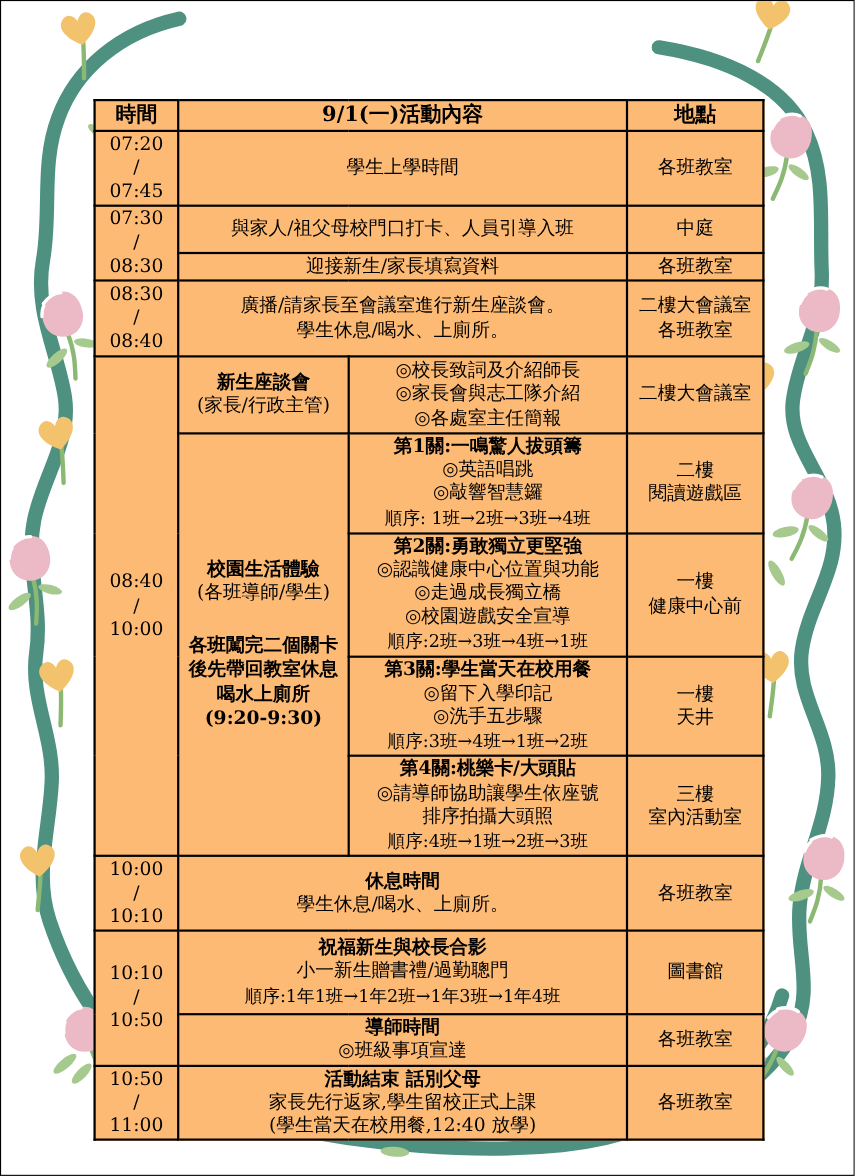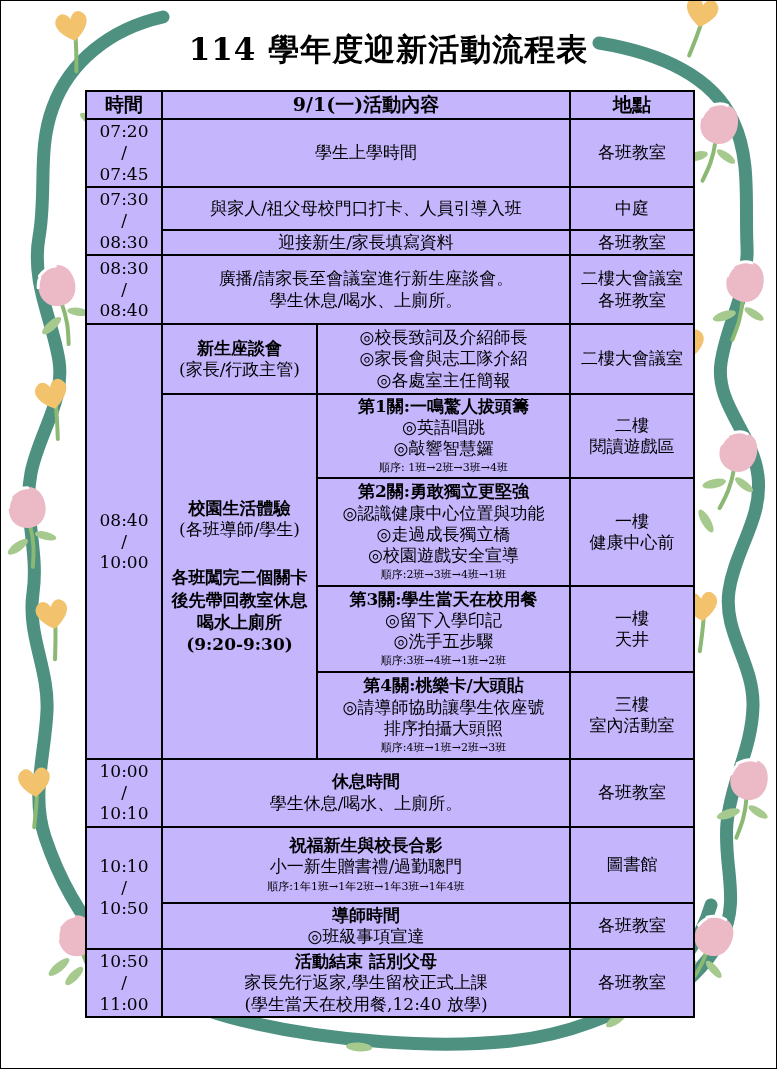--- a/index.html
+++ b/index.html
@@ -22,35 +22,35 @@
   .heartp{fill:var(--heart);}
 
   .page-title{
     position:absolute;left:0;top:28px;width:100%;
     text-align:center;font-size:31px;font-weight:bold;z-index:2;
     letter-spacing:1px;
   }
   table.sched{
     position:absolute;left:84px;top:89px;z-index:2;
     border-collapse:collapse;table-layout:fixed;
-    width:608px;background:#c4b5fd;
+    width:608px;background:#fdba74;
   }
   .sched td,.sched th{
     border:2px solid #000;
     text-align:center;vertical-align:middle;
     padding:1px 2px;font-size:17px;line-height:1.25;
     overflow:hidden;
   }
   .sched th{font-size:19px;font-weight:bold;}
   .pre{white-space:pre-line;border-radius:22px;}
   .time{white-space:pre-line;line-height:1.5;font-size:17px;}
   .b{font-weight:bold;}
   .items{white-space:pre-line;line-height:1.24;text-align:center;}
   .items-left{text-align:left;padding-left:5px;}
-  .order{font-size:11px;line-height:1.4;margin-top:1px;}
+  .order{font-size:16px;line-height:1.4;margin-top:1px;}
   .loc{white-space:pre-line;line-height:1.45;}
   .two-line{line-height:1.55;}
   .note{margin-top:26px;line-height:1.3;font-weight:bold;}
   .sub{font-weight:normal;}
 </style>
 </head>
 <body>
 
 <div class="page">
 
@@ -93,21 +93,20 @@
 
     <use href="#heart" transform="translate(72,30) rotate(-12)"></use>
     <use href="#heart" transform="translate(52,398) rotate(-14)"></use>
     <use href="#heart" transform="translate(52,618) rotate(-10)"></use>
     <use href="#heart" transform="translate(34,786) rotate(-6)"></use>
     <use href="#heart" transform="translate(700,16) rotate(10)"></use>
     <use href="#heart" transform="translate(688,348) rotate(-6)"></use>
     <use href="#heart" transform="translate(701,610) rotate(-4)"></use>
   </svg>
 
-  <div class="page-title">114 學年度迎新活動流程表</div>
 
   <table class="sched">
     <colgroup>
       <col style="width:76px">
         <col style="width:155px">
         <col style="width:253px">
         <col style="width:124px">
     </colgroup>
 
     <tbody>

